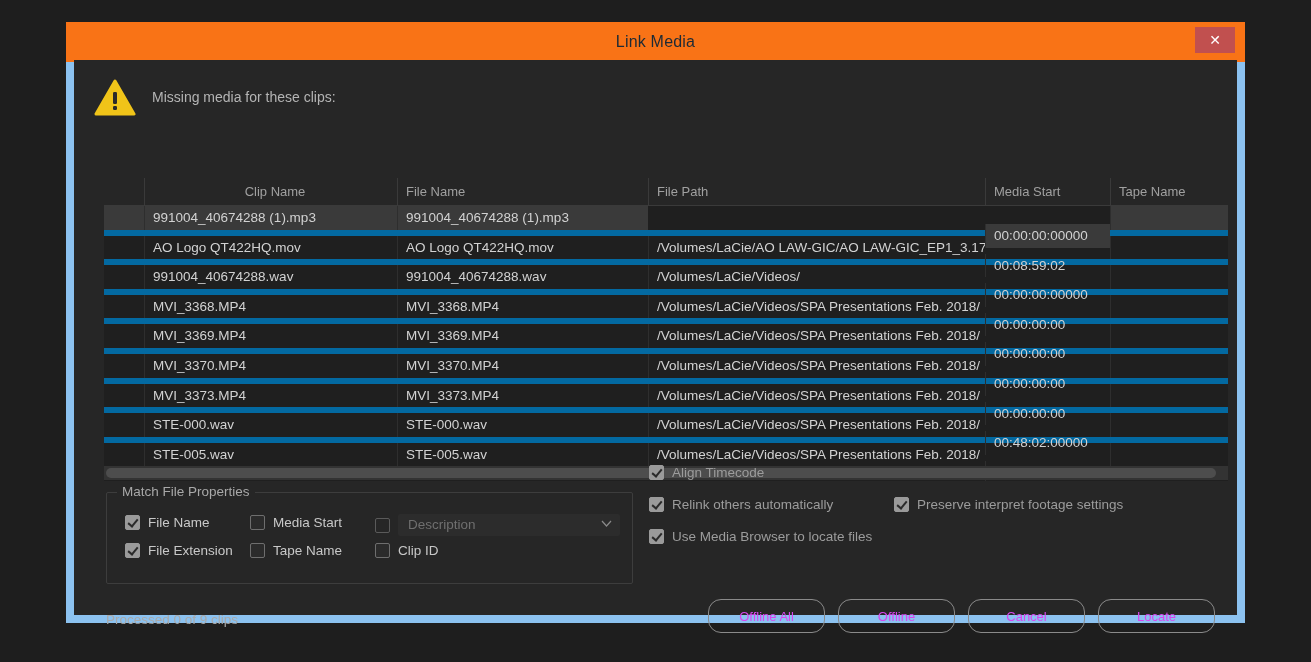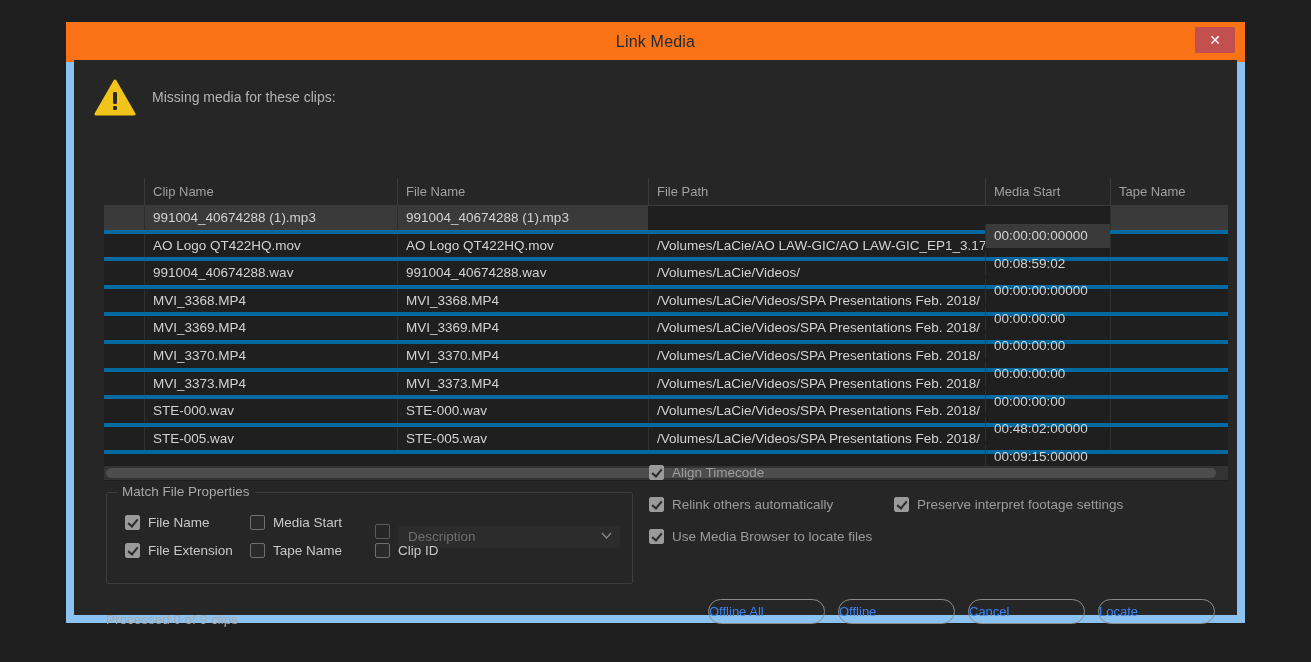--- a/index.html
+++ b/index.html
@@ -123,36 +123,36 @@
     line-height: 27px;
     color: #a0a0a0;
     font-size: 13px;
     padding-left: 8px;
     box-sizing: border-box;
     border-left: 1px solid #3a3a3a;
     white-space: nowrap;
     overflow: hidden;
   }
   .th.c0 { left: 0;    width: 40px;  border-left: none; }
-  .th.c1 { left: 40px; width: 253px; }
+  .th.c1 { left: 40px; width: 253px; text-align: center; }
   .th.c2 { left: 293px; width: 251px; }
   .th.c3 { left: 544px; width: 337px; }
   .th.c4 { left: 881px; width: 125px; }
   .th.c5 { left: 1006px; width: 118px; }
 
   .tbody {
     position: relative;
     height: 275px;
     background: #1f1f1f;
     overflow: hidden;
   }
   .trow {
     position: relative;
     height: 23.6px;
-    border-bottom: 4px solid #0369a1;
+    border-bottom: 6px solid #0369a1;
     cursor: default;
   }
   .trow.selected .td { background: #3a3a3a; }
   .td {
     position: absolute;
     top: 0;
     height: 23.6px;
     line-height: 23.6px;
     color: #d2d2d2;
     font-size: 13.5px;
@@ -251,21 +251,20 @@
   .cb-label.dim { color: #9c9c9c; }
 
   .select-box {
     position: relative;
     margin-left: 8px;
     width: 222px;
     height: 22px;
     background: #2c2c2c;
     border-radius: 2px;
     cursor: pointer;
-    margin-top: 12px;
   }
   .select-text {
     position: absolute;
     left: 10px;
     top: 0;
     line-height: 22px;
     color: #6f6f6f;
     font-size: 13.5px;
   }
   .select-arrow {
@@ -291,31 +290,31 @@
 
   .btn-bar {
     position: absolute;
     right: 22px;
     top: 539px;
     display: flex;
     gap: 13px;
   }
   .pill-btn {
     width: 117px;
-    height: 25px;
+    height: 34px;
     border-radius: 13px;
     border: 1px solid #8a8a8a;
     background: transparent;
-    color: #3b82f6;
+    color: #d946ef;
     font-size: 13px;
     font-family: "Liberation Sans", sans-serif;
     cursor: pointer;
     padding: 0;
     line-height: 23px;
-    text-align: left;
+    text-align: center;
   }
 </style>
 </head>
 <body>
 
 <div id="root">
 
   <div class="dialog-frame">
 
     <div class="titlebar">

